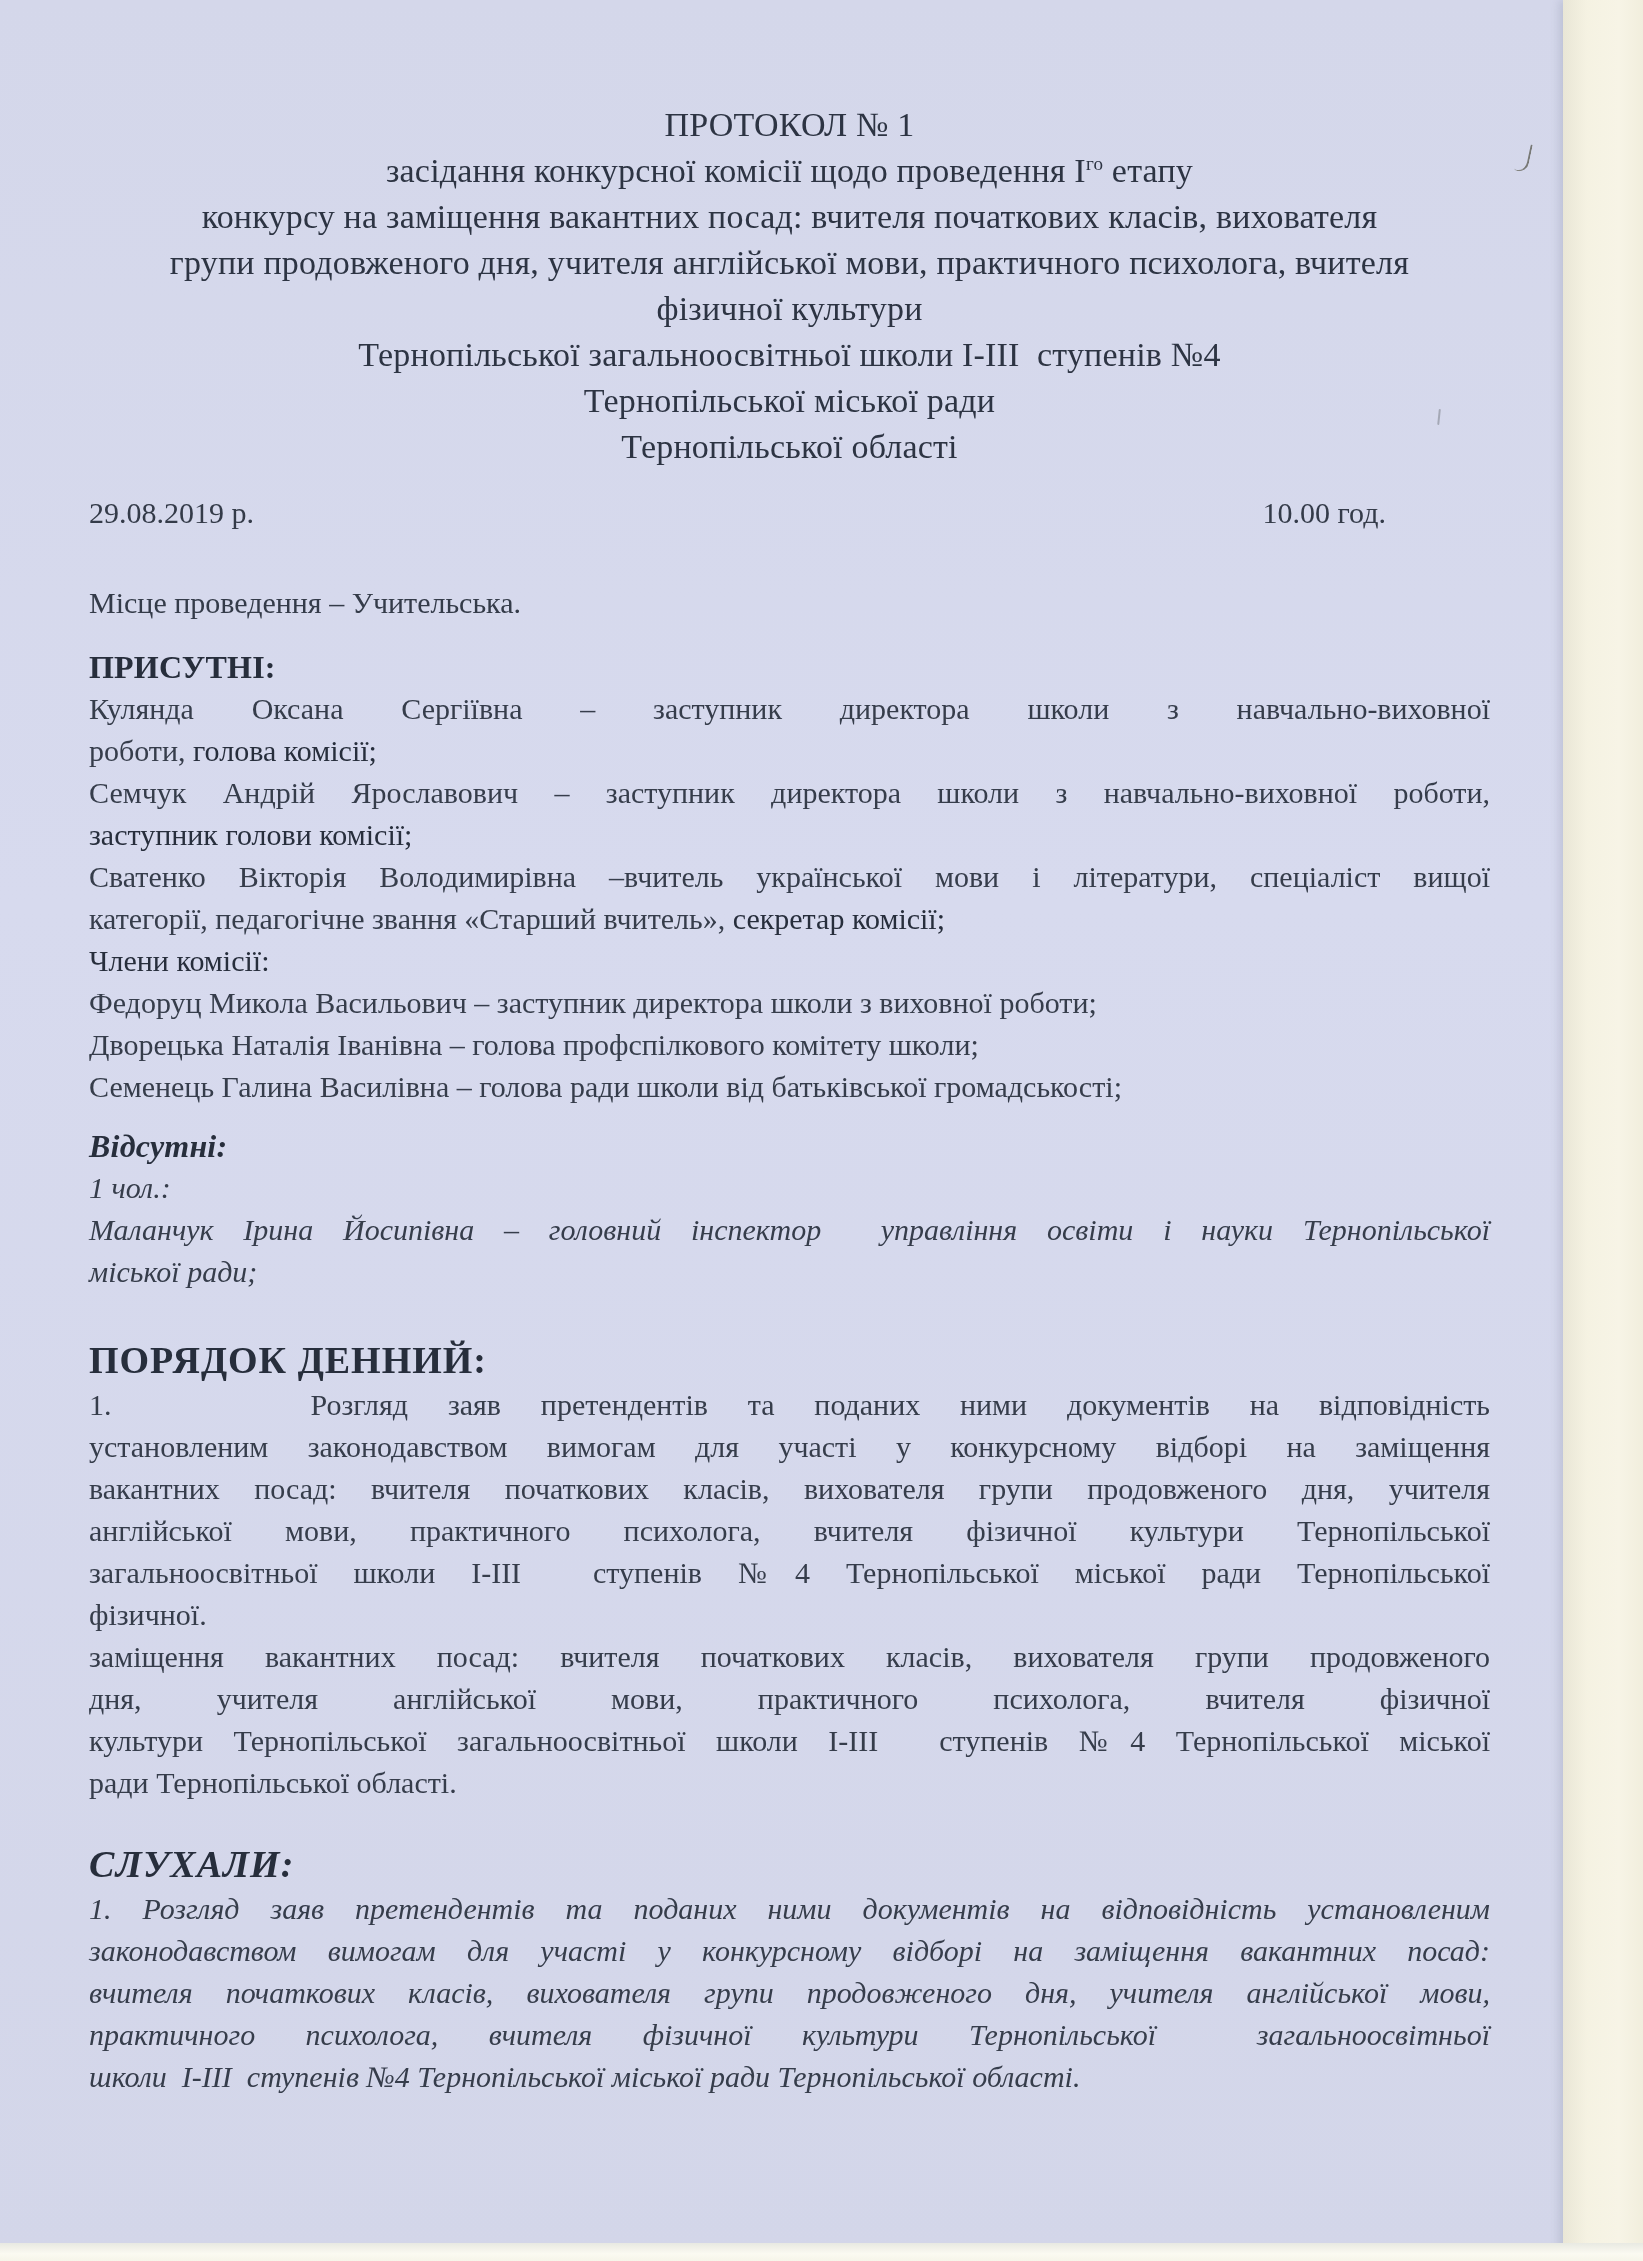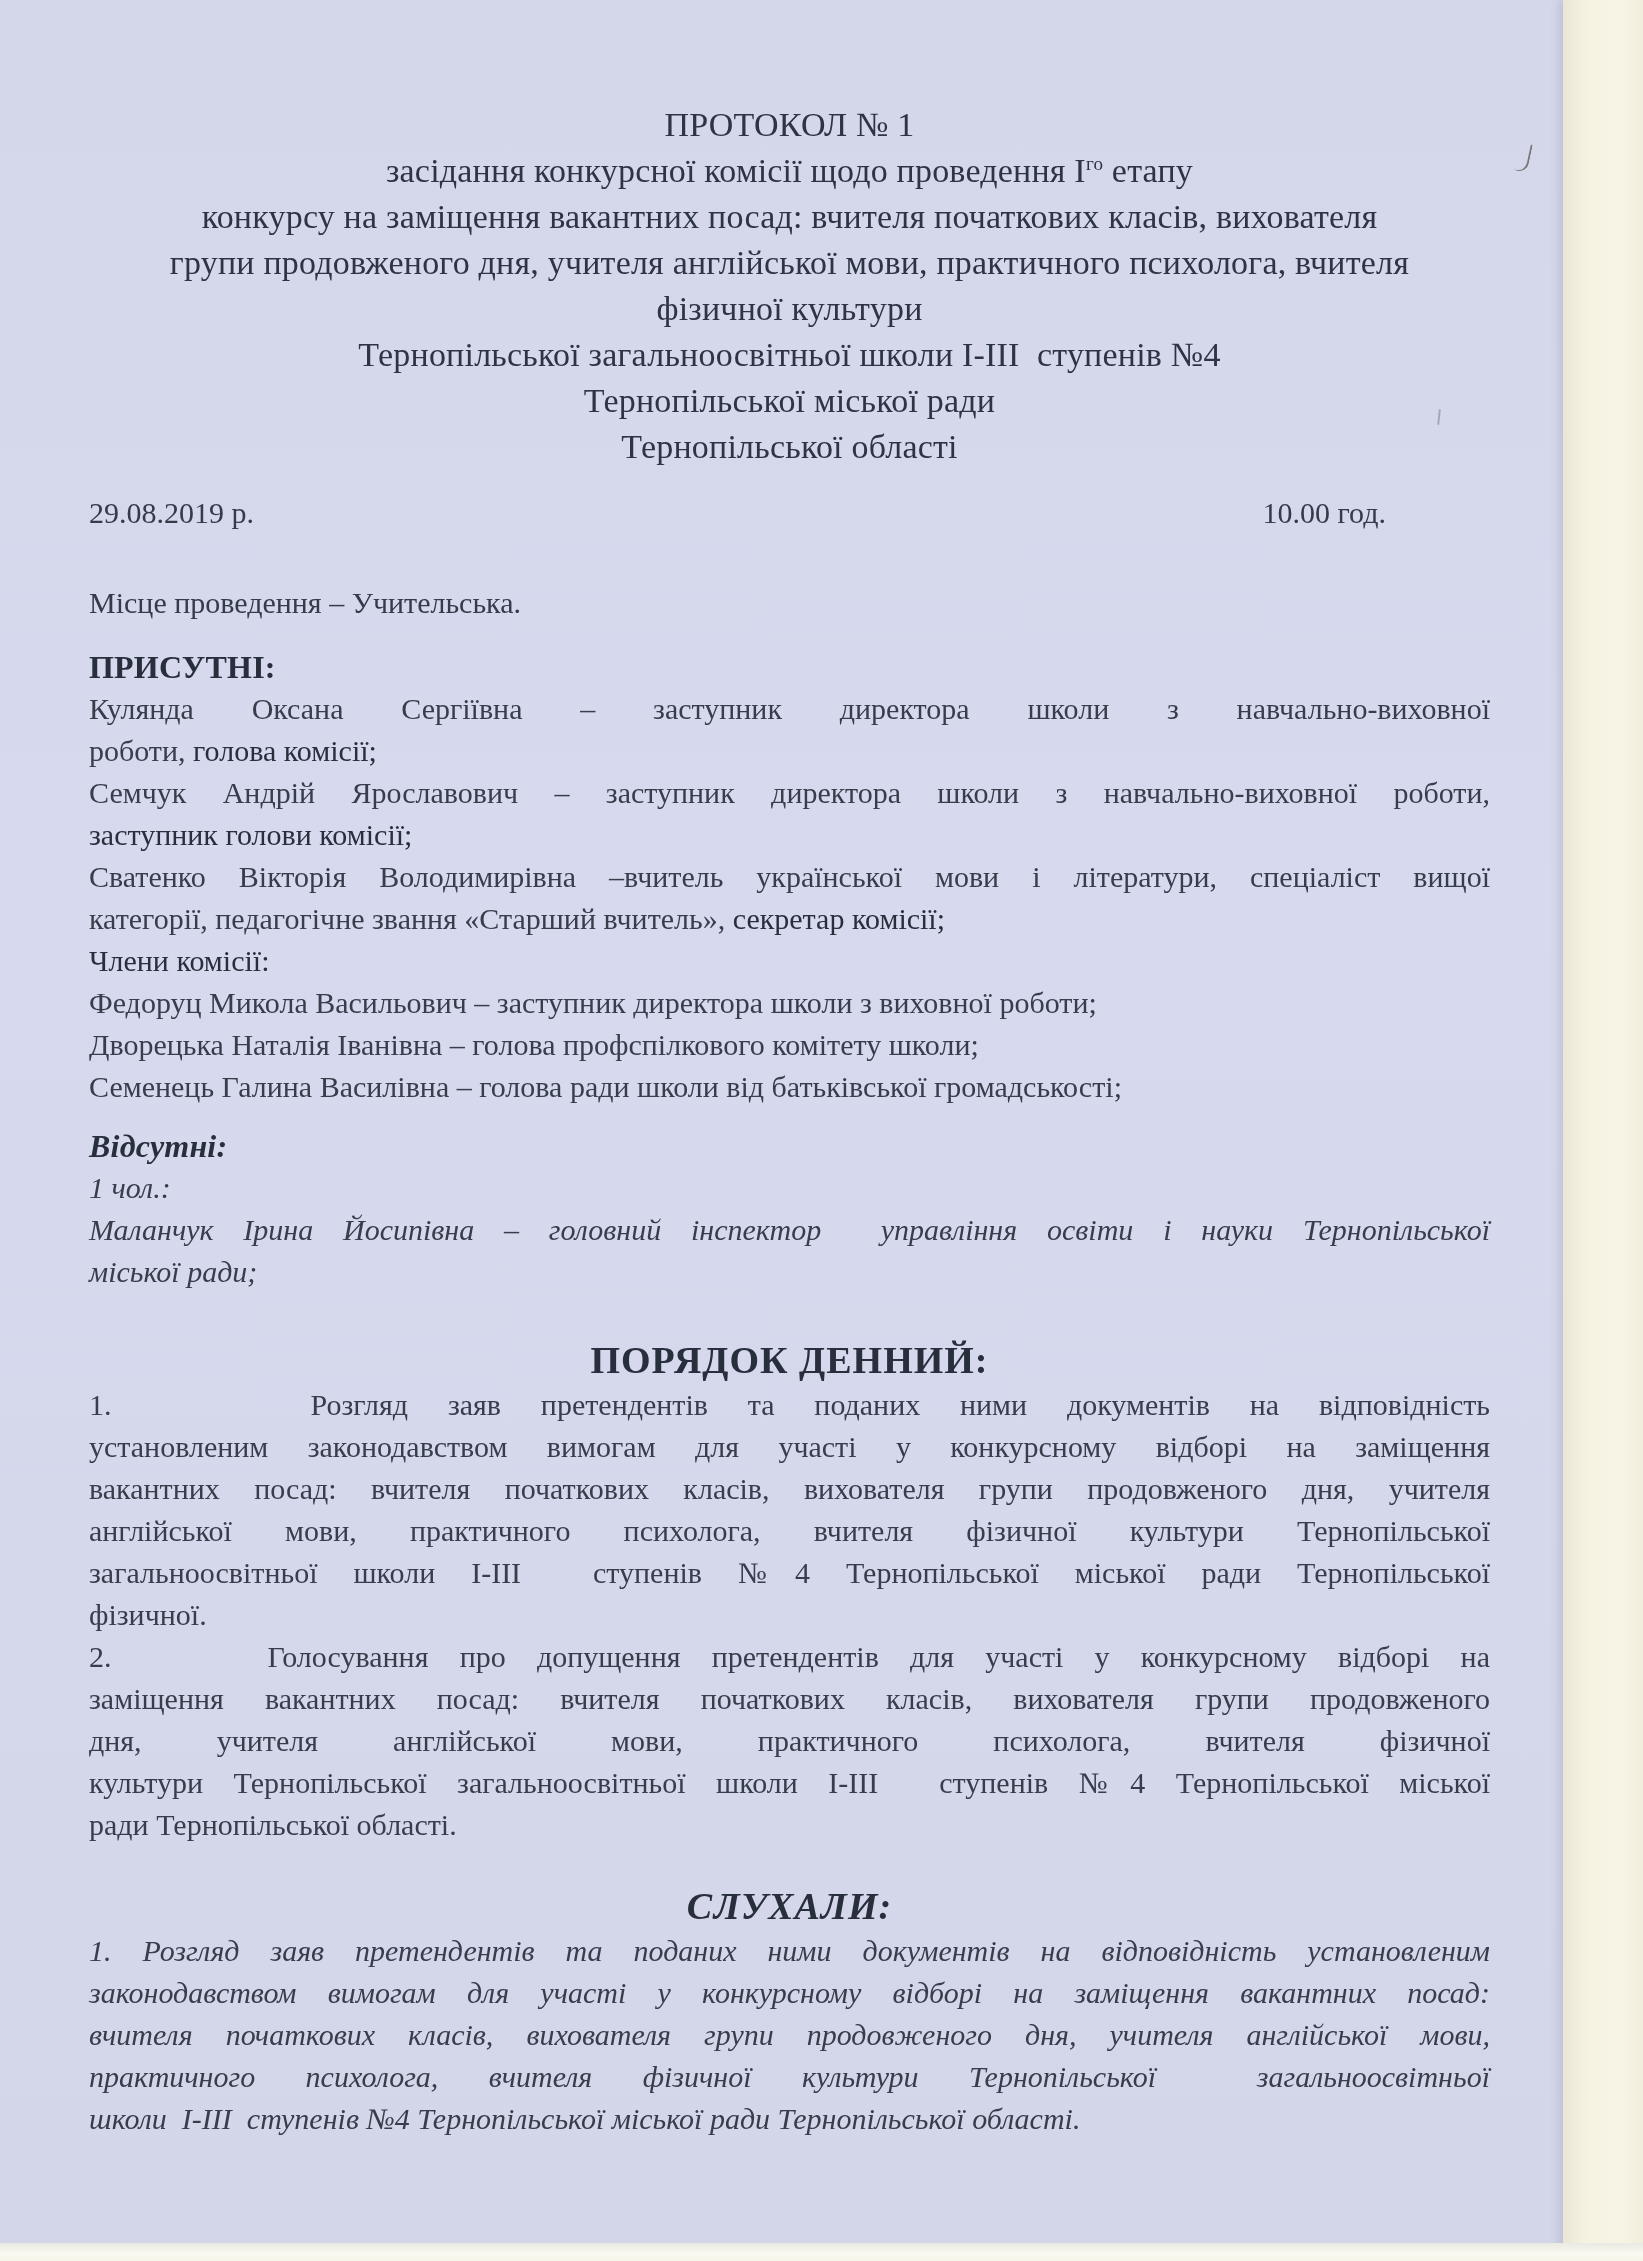--- a/index.html
+++ b/index.html
@@ -94,21 +94,20 @@
     font-weight: bold;
     font-size: 32px;
     line-height: 42px;
     color: #272e3c;
     letter-spacing: 0.2px;
   }
   .section-heading.lg {
     font-size: 38px;
     line-height: 48px;
     letter-spacing: 1px;
-    text-align: center;
   }
 
   .body-line {
     font-size: 30px;
     line-height: 42px;
     min-height: 42px;
     white-space: pre-wrap;
     color: #363d4b;
   }
   .body-line.just {
@@ -171,21 +170,20 @@
           <div class="body-line"><span class="">міської ради;</span></div>
         </section>
         <section class="doc-section section-agenda">
           <div class="section-heading lg">ПОРЯДОК ДЕННИЙ:</div>
           <div class="body-line just"><span class="">1.&nbsp;&nbsp;&nbsp;&nbsp;&nbsp;Розгляд заяв претендентів та поданих ними документів на відповідність</span></div>
           <div class="body-line just"><span class="">установленим законодавством вимогам для участі у конкурсному відборі на заміщення</span></div>
           <div class="body-line just"><span class="">вакантних посад: вчителя початкових класів, вихователя групи продовженого дня, учителя</span></div>
           <div class="body-line just"><span class="">англійської мови, практичного психолога, вчителя фізичної культури Тернопільської</span></div>
           <div class="body-line just"><span class="">загальноосвітньої школи І-ІІІ&nbsp; ступенів №4 Тернопільської міської ради Тернопільської</span></div>
           <div class="body-line"><span class="">фізичної.</span></div>
-          <div class="body-line just"><span class="">2.&nbsp;&nbsp;&nbsp;&nbsp;&nbsp;Голосування про допущення претендентів для участі у конкурсному відборі на</span></div>
           <div class="body-line just"><span class="">заміщення вакантних посад: вчителя початкових класів, вихователя групи продовженого</span></div>
           <div class="body-line just"><span class="">дня, учителя англійської мови, практичного психолога, вчителя фізичної</span></div>
           <div class="body-line just"><span class="">культури Тернопільської загальноосвітньої школи І-ІІІ&nbsp; ступенів №4 Тернопільської міської</span></div>
           <div class="body-line"><span class="">ради Тернопільської області.</span></div>
         </section>
         <section class="doc-section section-heard">
           <div class="section-heading lg">СЛУХАЛИ:</div>
           <div class="body-line just"><span class="">1. Розгляд заяв претендентів та поданих ними документів на відповідність установленим</span></div>
           <div class="body-line just"><span class="">законодавством вимогам для участі у конкурсному відборі на заміщення вакантних посад:</span></div>
           <div class="body-line just"><span class="">вчителя початкових класів, вихователя групи продовженого дня, учителя англійської мови,</span></div>

